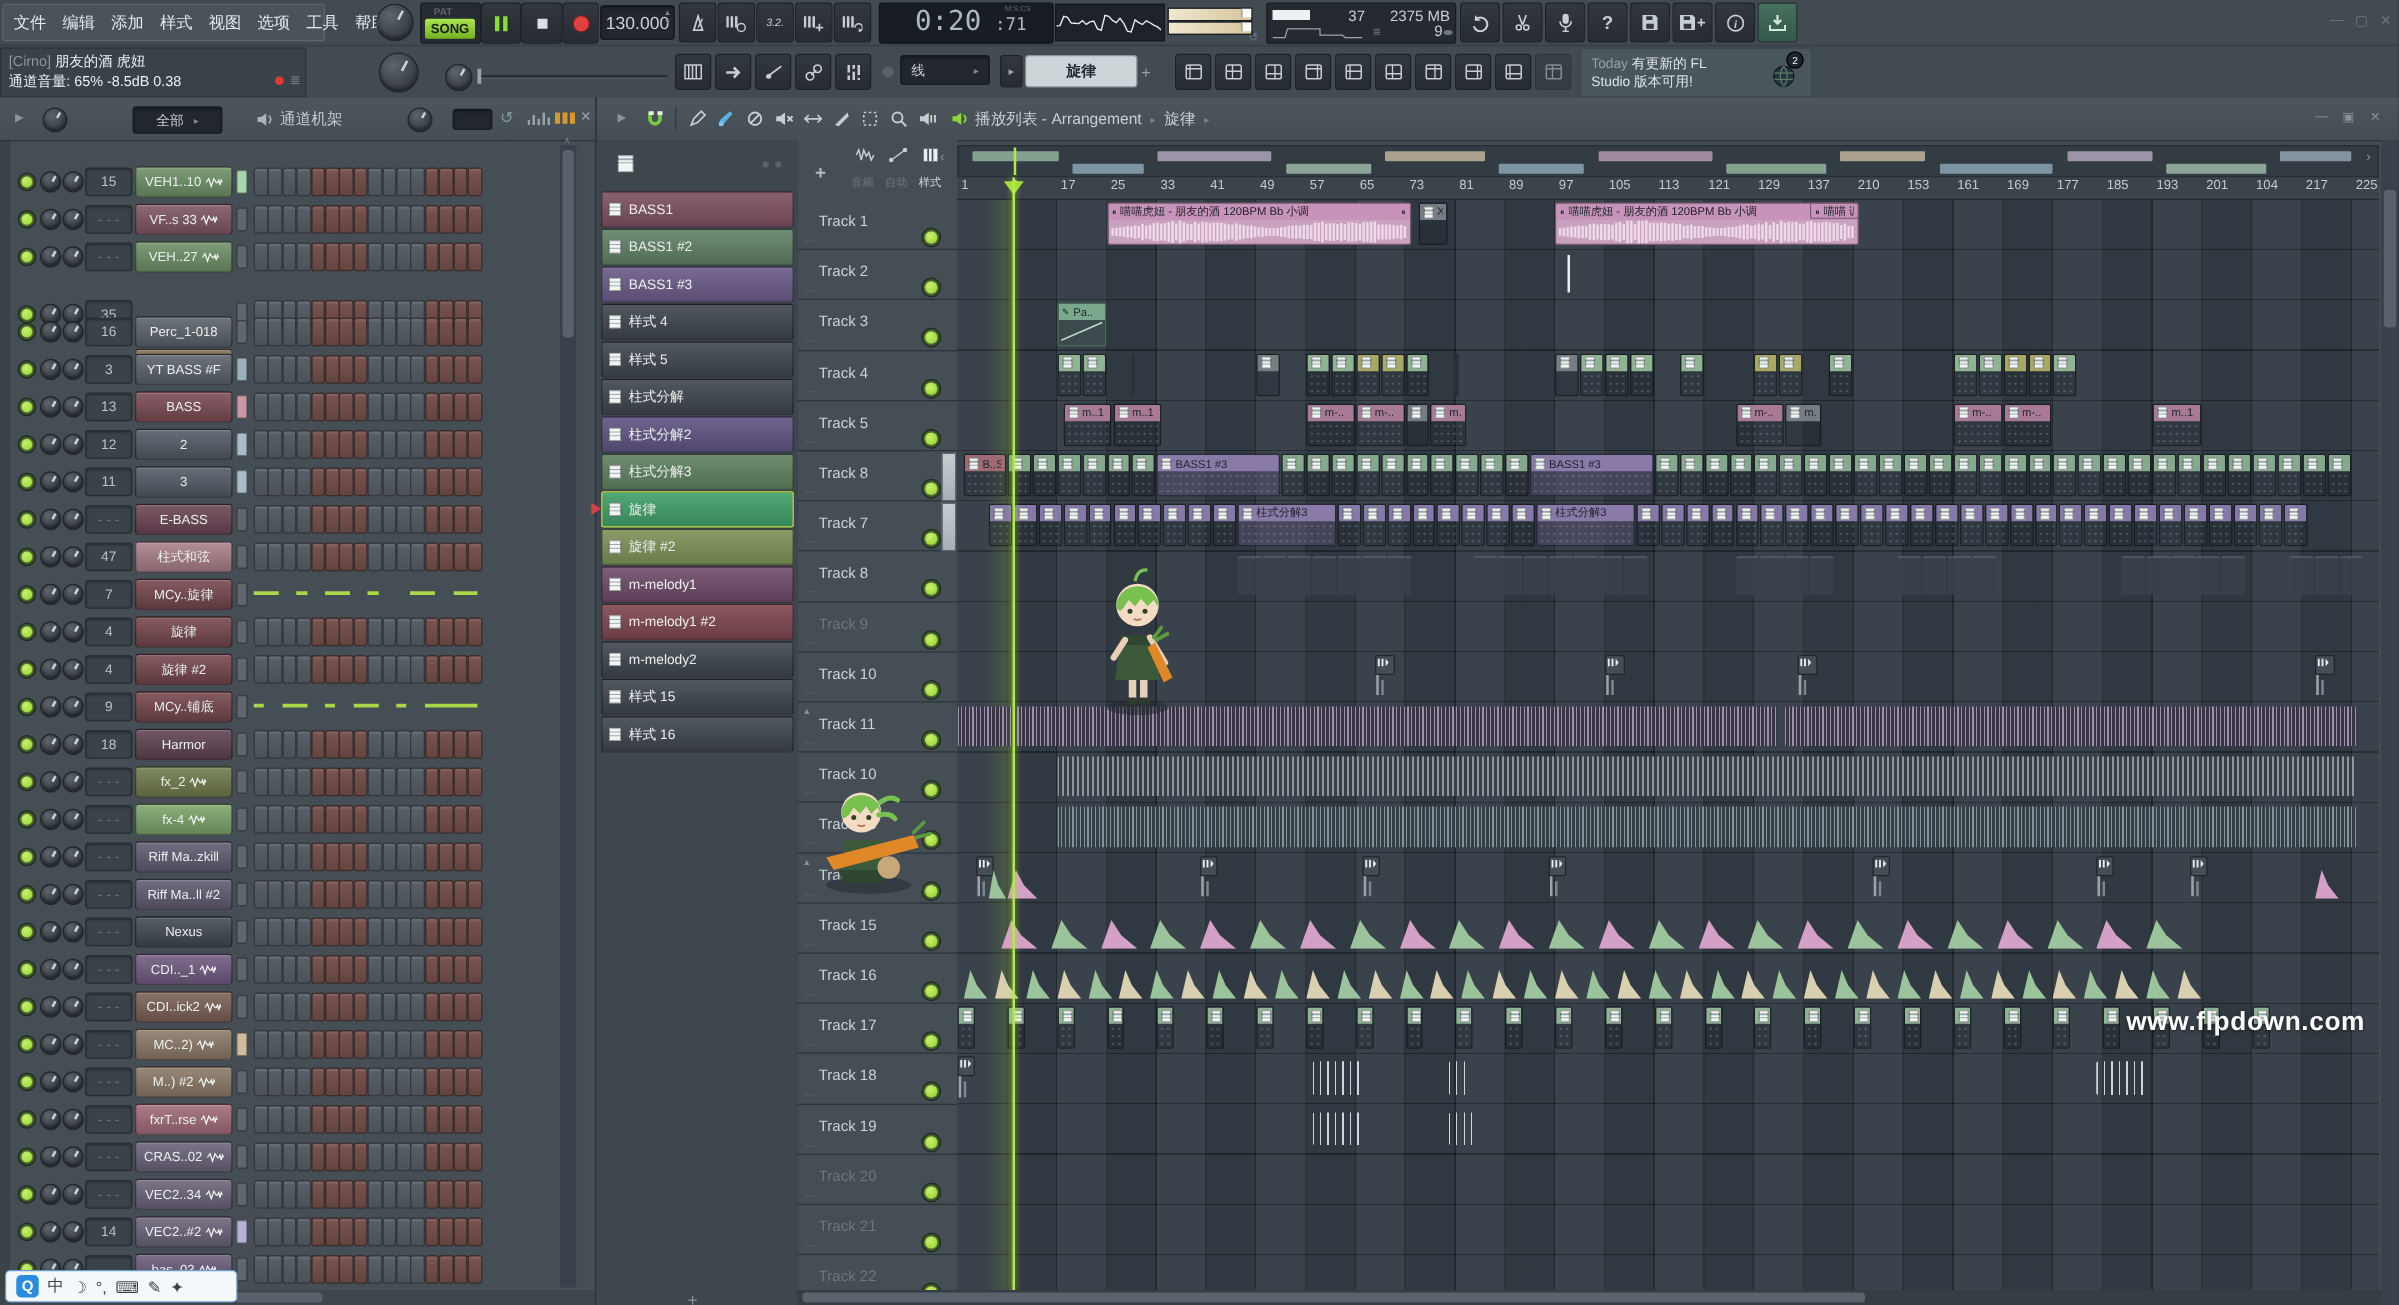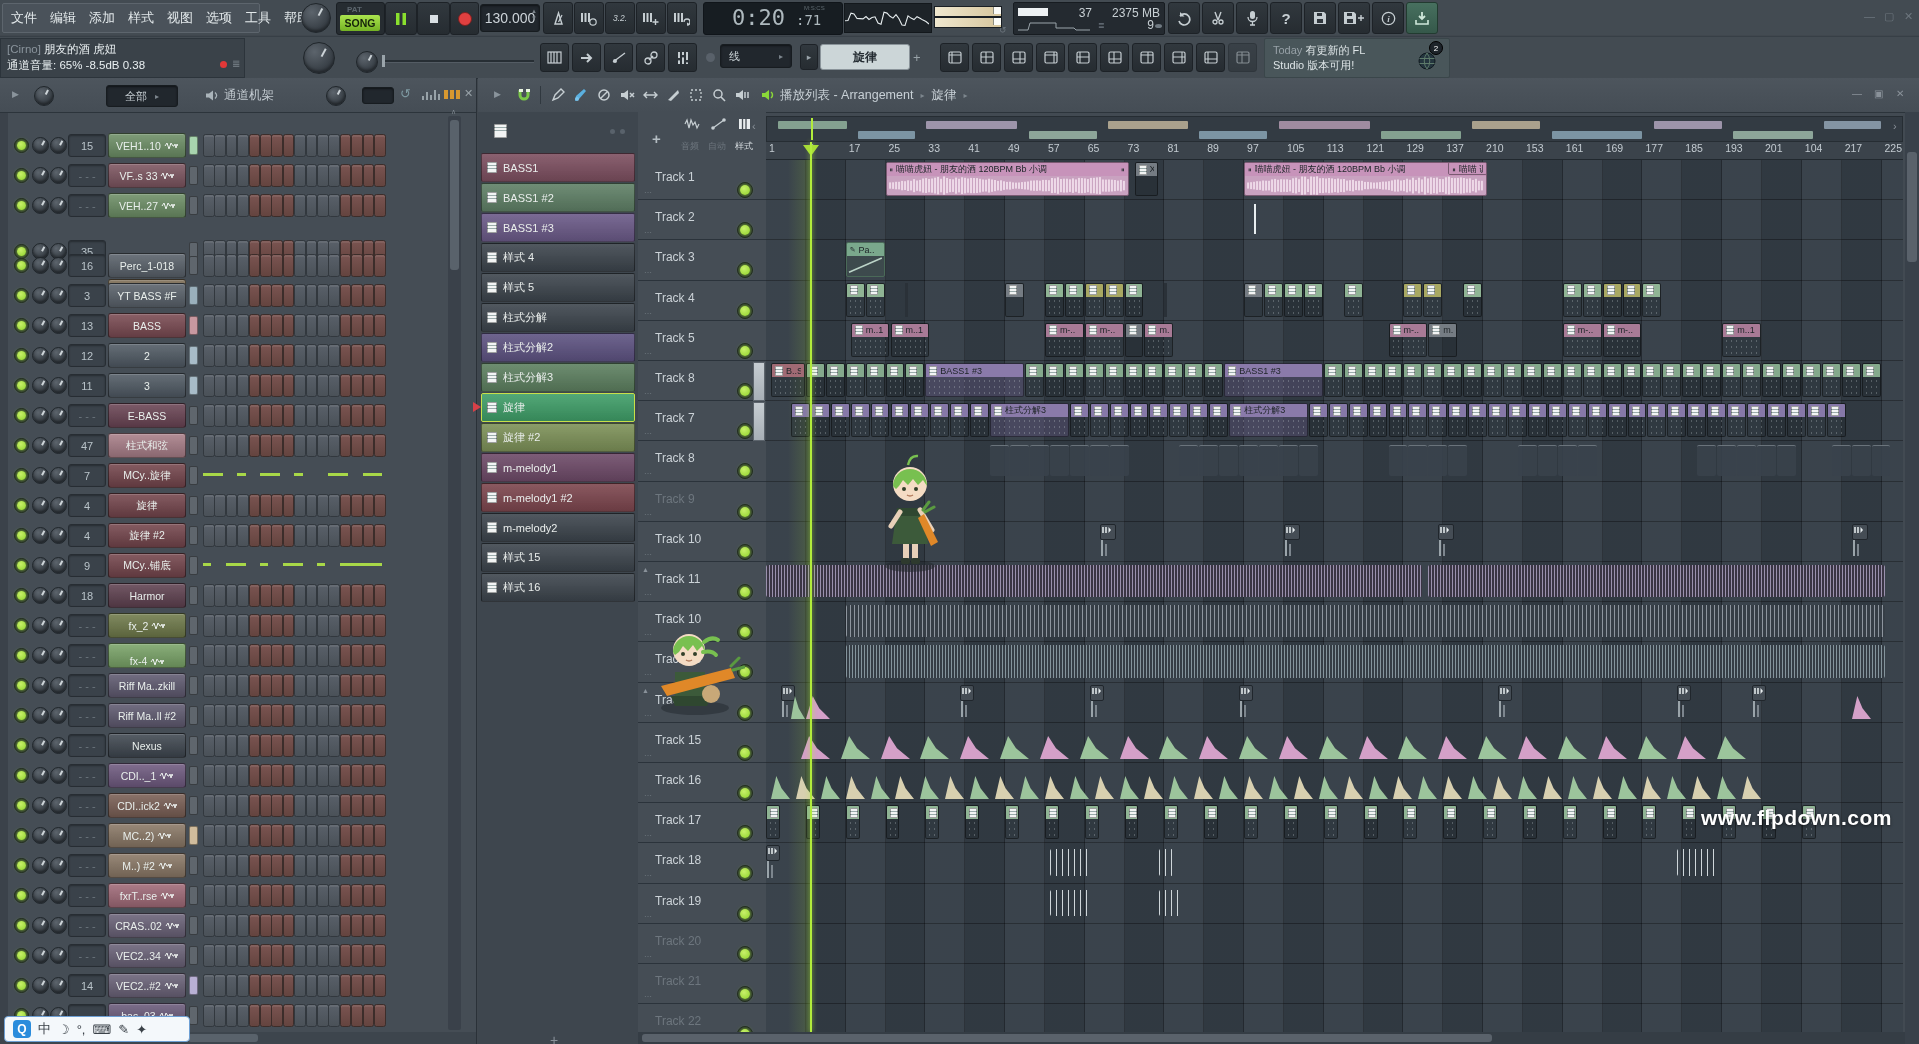--- a/index.html
+++ b/index.html
@@ -822,21 +822,21 @@
         <div class="abs stepr" style="left: 354.6px; top: 4px; width: 9.6px; height: 21px;"></div>
         <div class="abs stepr" style="left: 366px; top: 4px; width: 9.6px; height: 21px;"></div>
       </div>
       <div class="abs" style="left: 8px; top: 562px; width: 462px; height: 29px;">
         <div class="abs led" style="left: 6px; top: 8px; width: 13px; height: 13px;">
           <i></i>
         </div>
         <div class="abs knob" style="left: 24px; top: 7px; width: 15px; height: 15px;"></div>
         <div class="abs knob" style="left: 42px; top: 7px; width: 15px; height: 15px;"></div>
         <div class="abs numbox dim" style="left: 60px; top: 4px; width: 36px; height: 21px;">- - -</div>
-        <div class="abs namebtn" style="left: 100px; top: 3px; width: 76px; height: 23px; background: linear-gradient(rgba(255, 255, 255, 0.12), rgba(0, 0, 0, 0.18)), rgb(122, 164, 104); align-items: flex-end;">
+        <div class="abs namebtn" style="left: 100px; top: 3px; width: 76px; height: 23px; background: linear-gradient(rgba(255, 255, 255, 0.12), rgba(0, 0, 0, 0.18)), rgb(122, 164, 104);">
           <span>fx-4</span>
           <span>
             <svg width="14" height="10" viewBox="0 0 14 10">
               <path d="M1 5l2-3 2 6 2-6 2 3h1l1-2 1 4 1-4 1 2" fill="none" stroke="#eef2f0" stroke-width="1"></path>
             </svg>
           </span>
         </div>
         <div class="abs" style="left: 181px; top: 6px; width: 7px; height: 17px; background: rgb(95, 102, 109); border-radius: 2px; border: 1px solid rgba(0, 0, 0, 0.4);"></div>
         <div class="abs stepg" style="left: 195px; top: 4px; width: 9.6px; height: 21px;"></div>
         <div class="abs stepg" style="left: 206.4px; top: 4px; width: 9.6px; height: 21px;"></div>

